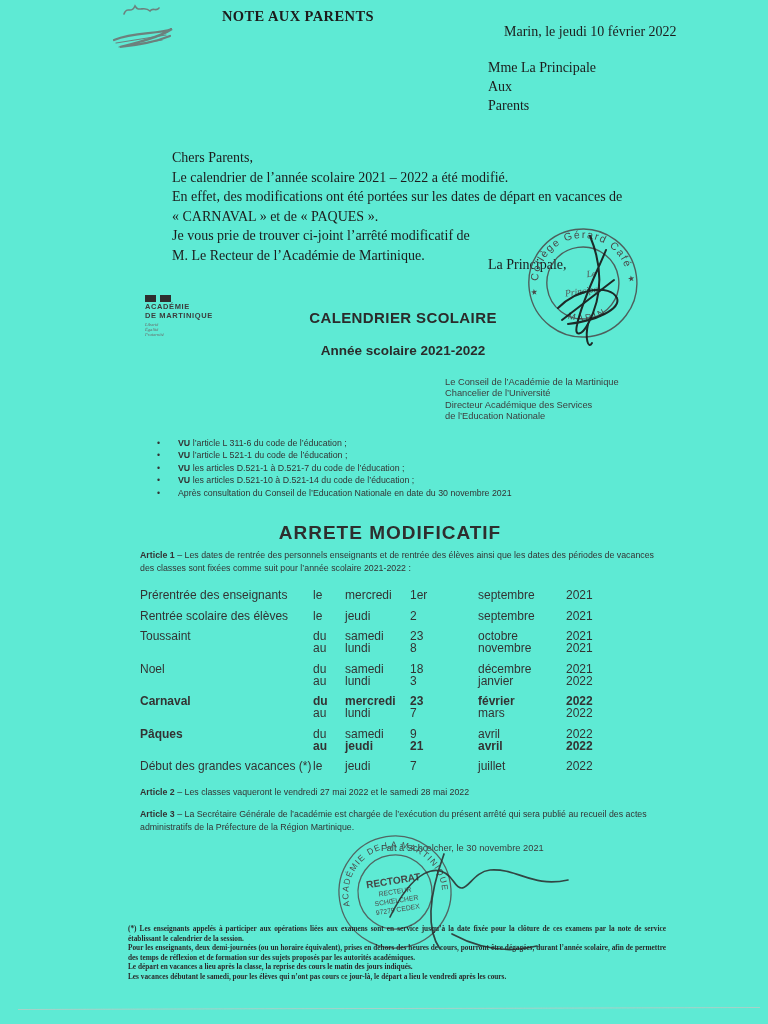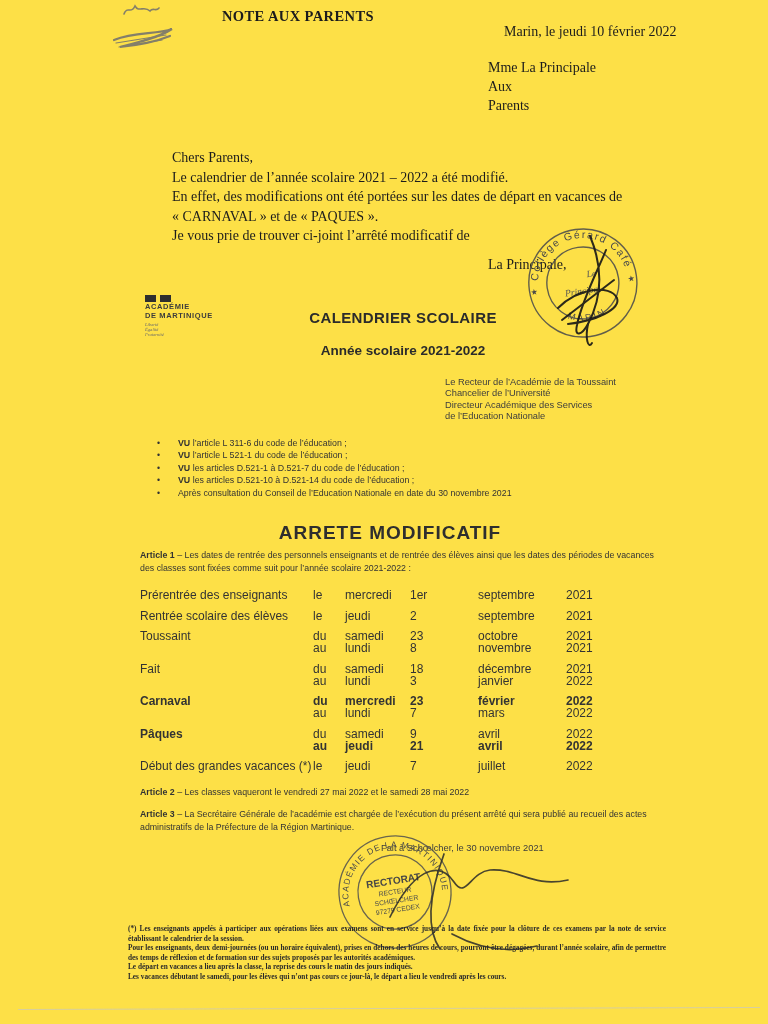--- a/index.html
+++ b/index.html
@@ -1,17 +1,17 @@
 <!DOCTYPE html>
 <html><head>
 <meta charset="utf-8">
 <style>
   html,body{margin:0;padding:0;}
   body{width:768px;height:1024px;background:#e9e9e7;font-family:"Liberation Serif",serif;}
-  #page{position:relative;width:768px;height:1024px;background:#fde047;overflow:hidden;color:#1c1c1c;}
+  #page{position:relative;width:768px;height:1024px;background:#5eead4;overflow:hidden;color:#1c1c1c;}
   .abs{position:absolute;}
 
   
   .note-title{left:222px;top:8px;font-weight:bold;font-size:14.5px;letter-spacing:.4px;}
   .place-date{left:468px;top:24px;font-size:14px;margin-left:36px;}
   .recipient{left:488px;top:58px;font-size:14px;line-height:19px;}
   .body-block{left:172px;top:148px;font-size:14px;line-height:19.5px;}
   .body-block .bold-line{font-weight:normal;}
   .signoff{left:488px;top:257px;font-size:14px;}
 
@@ -94,20 +94,21 @@
     <div>Aux</div>
     <div>Parents</div>
   </div>
 
   <div class="abs body-block">
     <div>Chers Parents,</div>
     <div>Le calendrier de l’année scolaire 2021 – 2022 a été modifié.</div>
     <div>En effet, des modifications ont été portées sur les dates de départ en vacances de</div>
     <div class="bold-line">« CARNAVAL » et de « PAQUES ».</div>
     <div>Je vous prie de trouver ci-joint l’arrêté modificatif de</div>
+    <div>M. Le Recteur de l’Académie de Martinique.</div>
   </div>
   <div class="abs signoff">La Principale,</div>
 
   <svg class="abs stamp college-stamp" width="118" height="120" viewBox="0 0 118 120">
     <g fill="none" stroke="#4c4c4c" stroke-width="1.4" opacity=".88">
       <circle cx="59" cy="59" r="54"></circle>
       <circle cx="59" cy="59" r="36"></circle>
     </g>
     <defs>
       <path id="arcTopC" d="M 14,59 A 45 45 0 1 1 104,59"></path>
@@ -147,21 +148,21 @@
       <div>Fraternité</div>
     </div>
   </div>
 
   <div class="abs cal-head">
     <div class="cal-title">CALENDRIER SCOLAIRE</div>
     <div class="cal-sub">Année scolaire 2021-2022</div>
   </div>
 
   <div class="abs rector">
-    <div>Le Recteur de l’Académie de la Toussaint</div>
+    <div>Le Conseil de l’Académie de la Martinique</div>
     <div>Chancelier de l’Université</div>
     <div>Directeur Académique des Services</div>
     <div>de l’Education Nationale</div>
   </div>
 
   <div class="abs vu-list">
     <div class="vu-item">
       <span class="vu-bullet">•</span>
       <span><span class="vu-b">VU</span><span> l’article L 311-6 du code de l’éducation ;</span></span>
     </div>
@@ -230,21 +231,21 @@
           <span class="cp">au</span>
           <span class="cd">lundi</span>
           <span class="cn">8</span>
           <span class="cm">novembre</span>
           <span class="cy">2021</span>
         </div>
       </div>
     </div>
 
     <div class="srow">
-      <span class="c-label">Fait</span>
+      <span class="c-label">Noel</span>
       <div class="slines">
         <div class="sline">
           <span class="cp">du</span>
           <span class="cd">samedi</span>
           <span class="cn">18</span>
           <span class="cm">décembre</span>
           <span class="cy">2021</span>
         </div>
         <div class="sline">
           <span class="cp">au</span>

